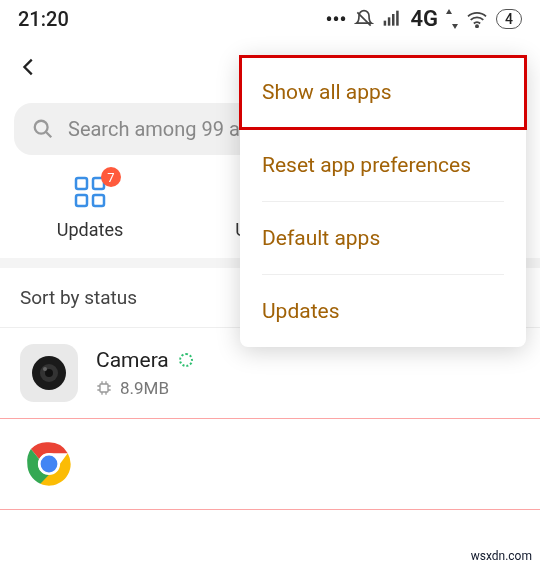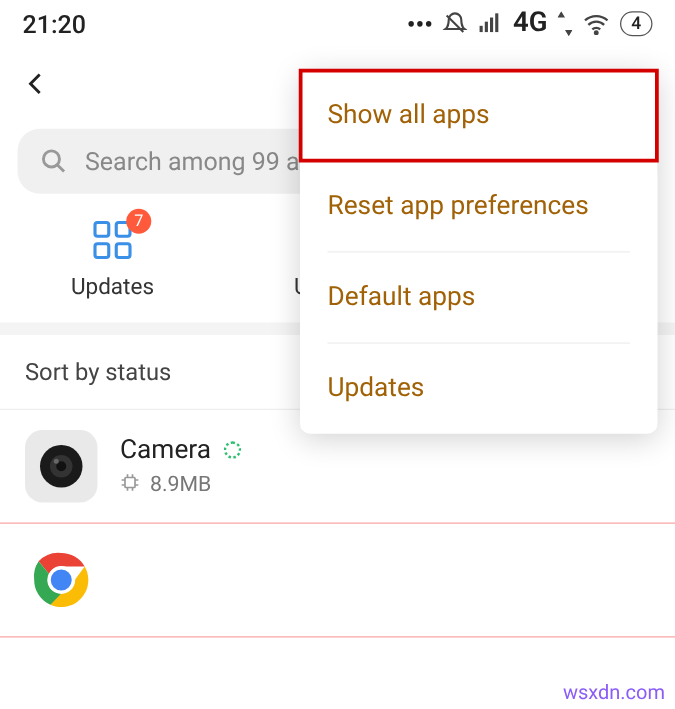--- a/index.html
+++ b/index.html
@@ -105,21 +105,21 @@
     flex-shrink: 0;
   }
   .camera-icon { background: #e9e9e9; }
   .chrome-icon { background: #fff; }
   .app-body { flex: 1; }
   .app-name-row { display:flex; align-items:center; gap:10px; font-size:21px; margin-bottom:6px;}
   .dotted-badge {
     width: 14px; height: 14px; border: 2px dotted #2fbf71; border-radius: 50%;
   }
   .app-meta { display:flex; align-items:center; gap: 110px; color:#777; font-size:17px;}
-  .app-meta span { display:flex; gap:8px;}
+  .app-meta span { display:flex; align-items:center; gap:8px;}
   
   .popup {
     position: absolute;
     top: 56px;
     right: 14px;
     width: 286px;
     background: #fff;
     border-radius: 8px;
     box-shadow: 0 4px 24px rgba(0,0,0,0.18);
     padding: 0 22px;
@@ -134,21 +134,21 @@
   .popup .item:last-child { border-bottom: none; }
   .popup .item.highlight {
     outline: 3px solid #d40000;
     outline-offset: -2px;
     margin: 0 -22px;
     padding-left: 22px; padding-right: 22px;
   }
   .watermark {
     position: absolute;
     bottom: 4px; right: 8px;
-    font-size: 16px; color: #8b5cf6;
+    font-size: 12px; color: #0f172a;
   }
 </style>
 </head>
 <body>
 
 <div class="status-bar">
   <span>21:20</span>
   <div class="status-right">
     <span>•••</span>
     <svg width="20" height="20" viewBox="0 0 24 24" fill="none" stroke="#444" stroke-width="2">

